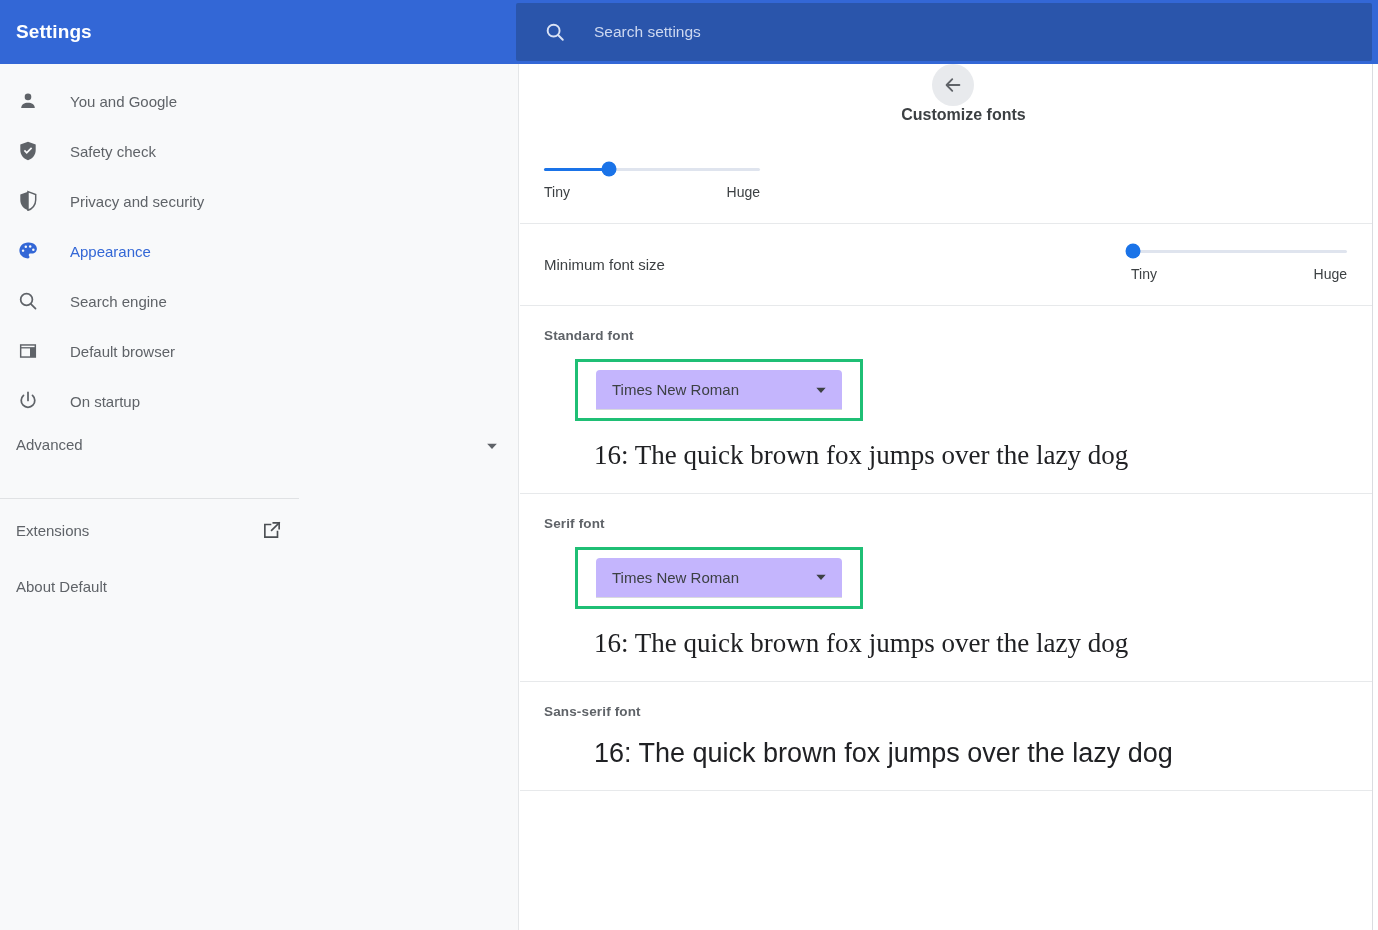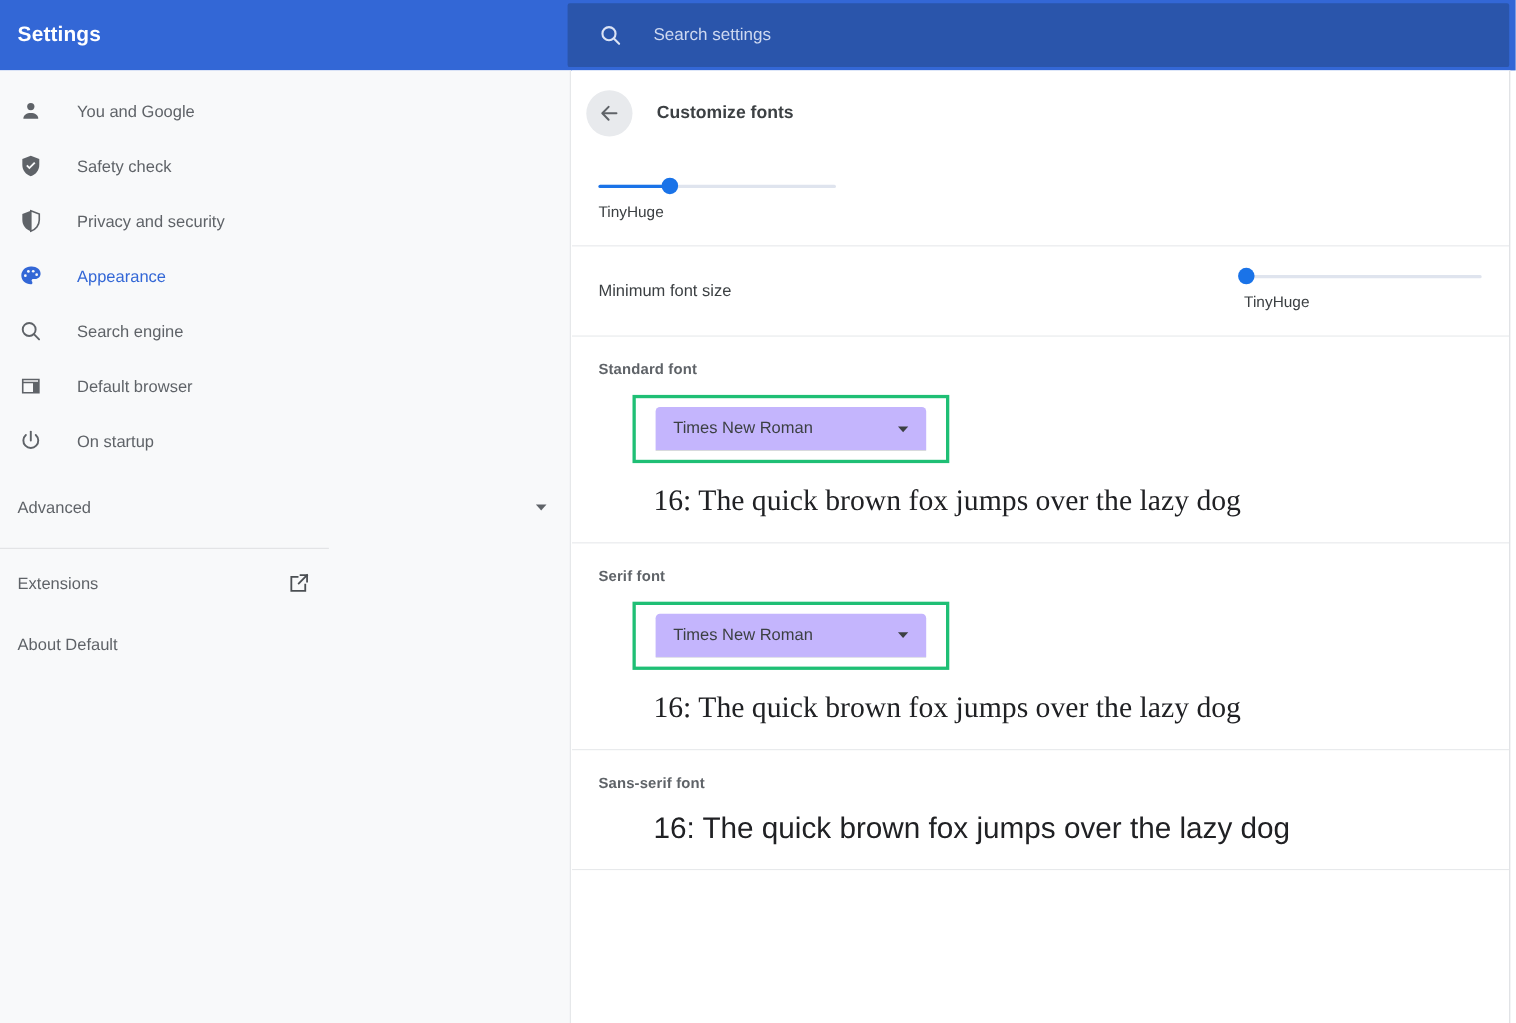--- a/index.html
+++ b/index.html
@@ -60,21 +60,21 @@
   }
   .nav-icon svg { display: block; }
   .nav-label {
     margin-left: 30px;
     font-size: 15px; color: #5f6368;
   }
   .nav-item.active .nav-label { color: #3367d6; font-weight: normal; }
   .nav-item.active .nav-icon { color: #3367d6; }
 
   .advanced-row {
-    display: flex; align-items: center;
+    display: flex; 
     height: 50px; padding: 0 16px;
     margin-top: 10px;
     cursor: pointer;
     gap: 36px;
   }
   .advanced-label { font-size: 15px; color: #5f6368; flex: 1; }
   .chev { width: 20px; height: 20px; color: #5f6368; }
   .chev svg { display: block; }
 
   .sb-divider {
@@ -95,21 +95,21 @@
   
   .content {
     position: absolute; left: 520px; top: 64px;
     width: 853px; height: 866px;
     background: #ffffff;
     border-right: 1px solid #dadce0;
     overflow: hidden;
   }
   .page-head {
     display: flex; align-items: center;
-    height: 78px; padding-left: 13px;
+    height: 78px; padding-left: 13px; flex-direction: column;
   }
   .back-btn {
     width: 42px; height: 42px; border-radius: 50%;
     background: #e8eaed;
     display: flex; align-items: center; justify-content: center;
     cursor: pointer; color: #5f6368;
     flex: 0 0 42px;
   }
   .back-btn svg { display: block; }
   .page-title {
@@ -134,21 +134,21 @@
     position: absolute; left: 0; top: 0; height: 3px;
     background: #1a73e8; border-radius: 2px;
   }
   .thumb {
     position: absolute; top: 50%;
     width: 15px; height: 15px; border-radius: 50%;
     background: #1a73e8; transform: translate(-50%, -50%);
     cursor: pointer;
   }
   .endlabels {
-    display: flex; justify-content: flex-start;
+    display: flex; justify-content: space-between;
     margin-top: 13px;
   }
   .endlabels span { font-size: 14px; color: #3c4043; }
 
   
   .font-section { padding: 22px 24px 20px 24px; }
   .font-section-label {
     font-size: 13.5px; color: #5f6368; font-weight: bold;
     letter-spacing: .15px;
   }

